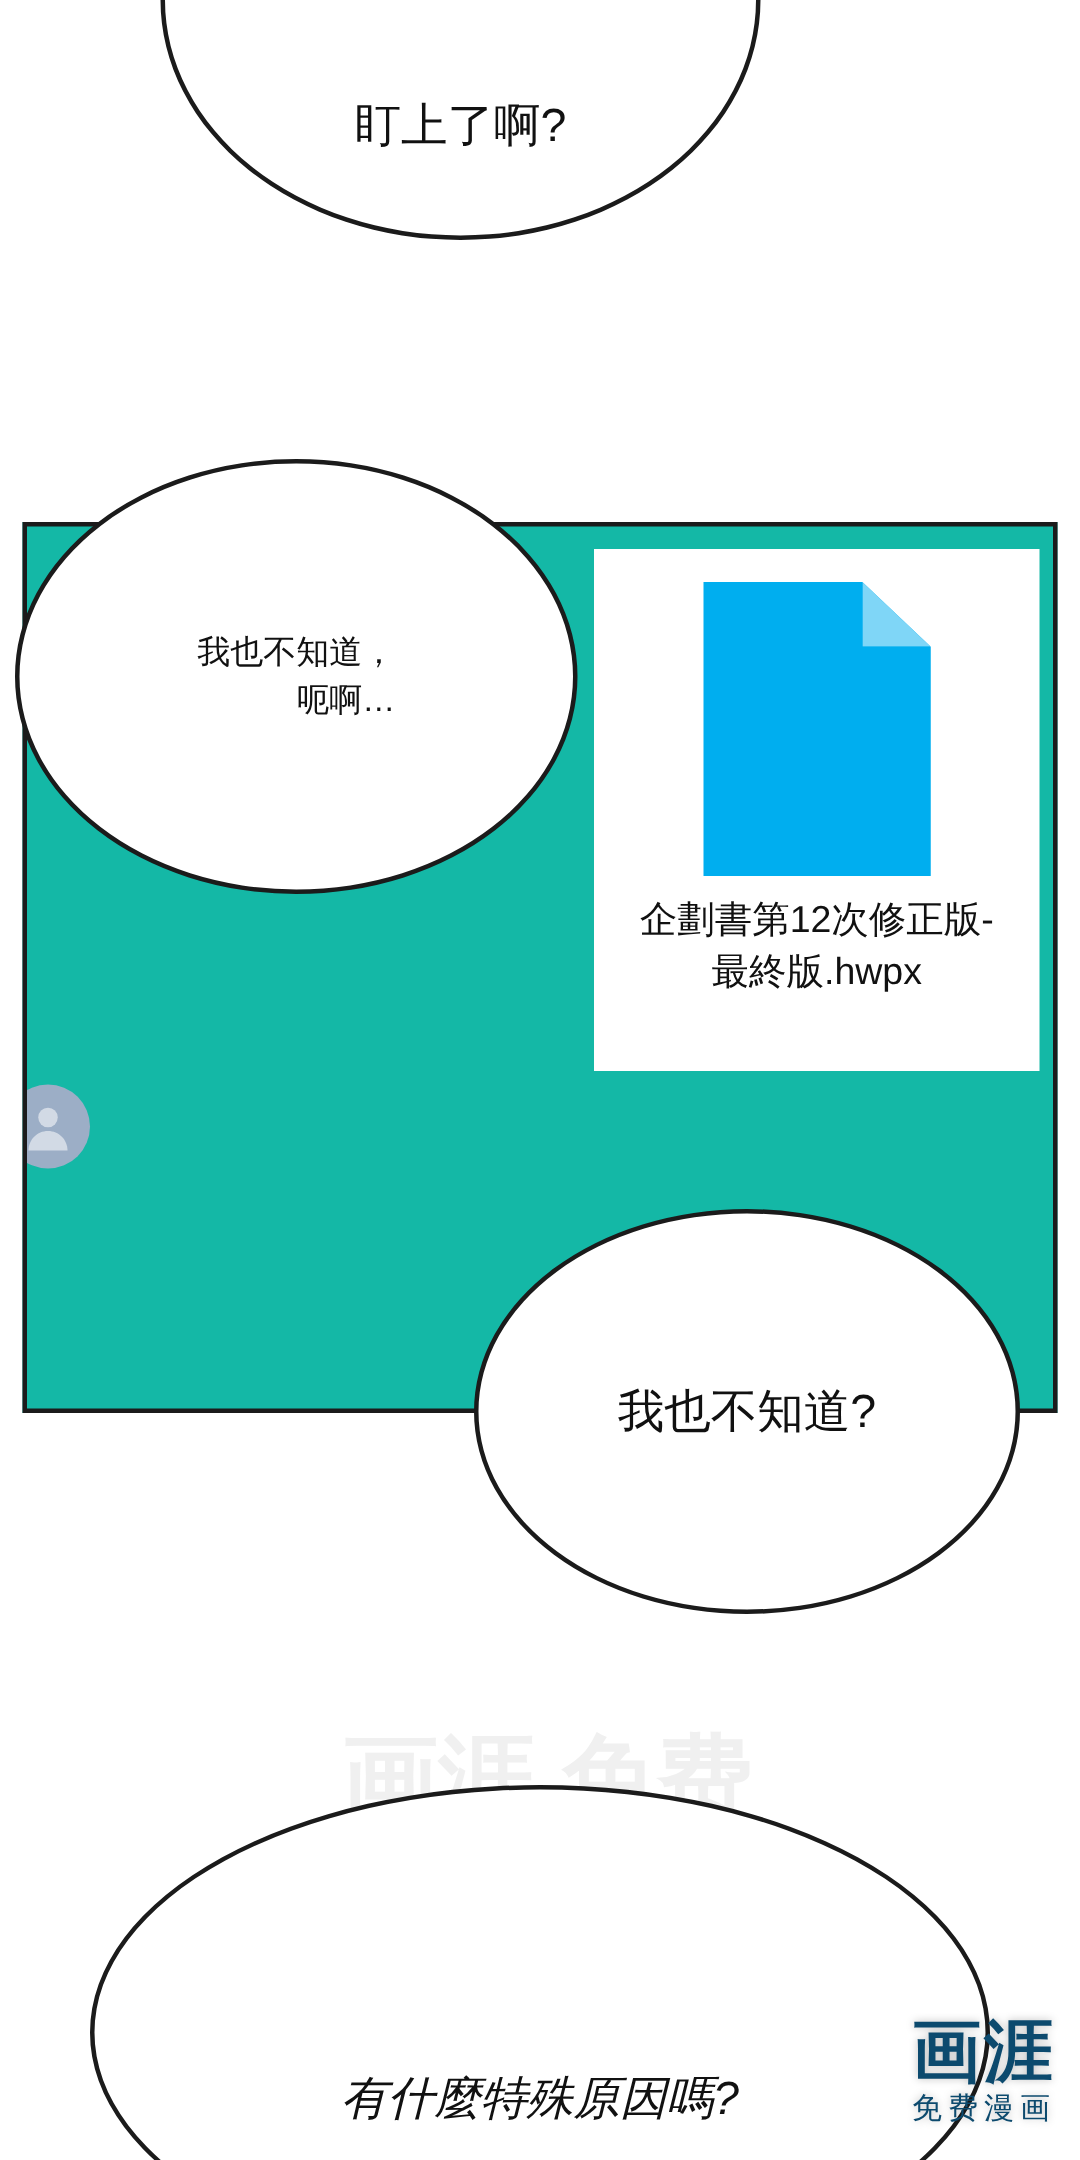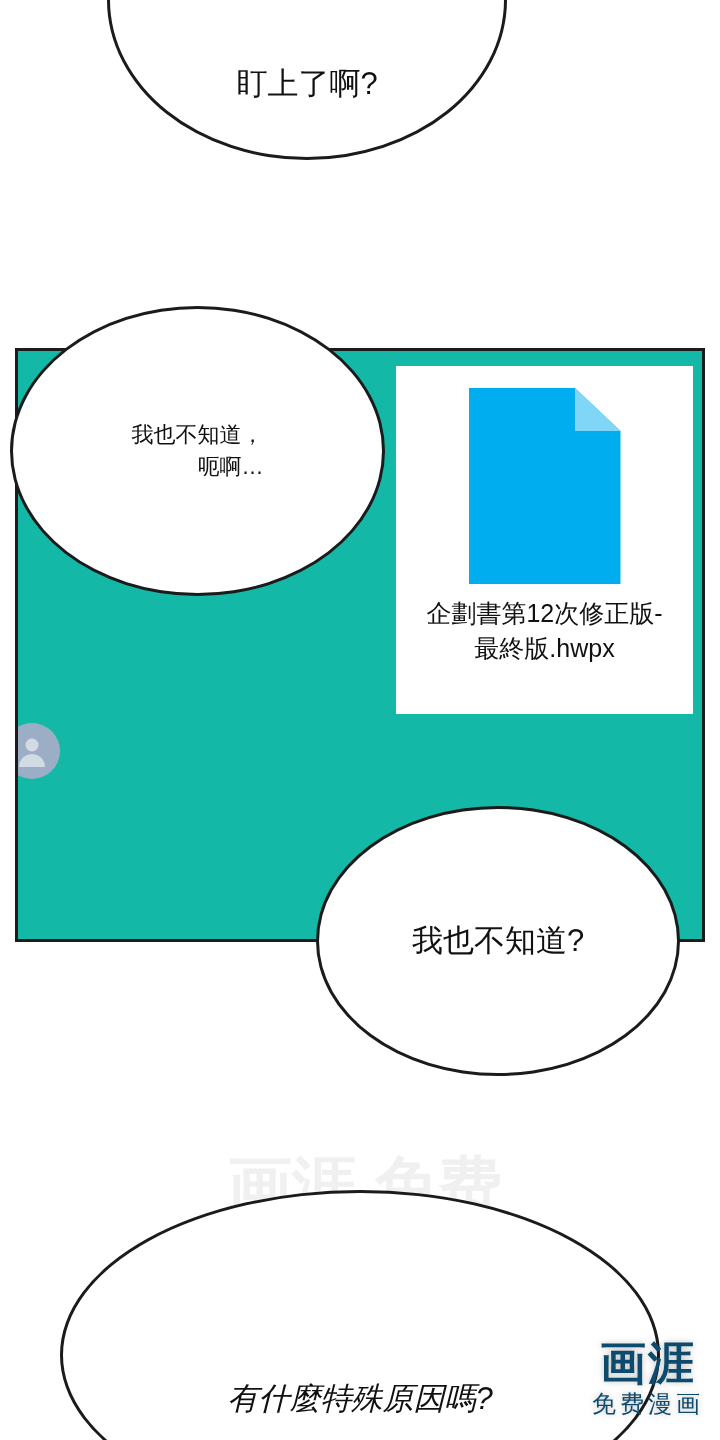--- a/index.html
+++ b/index.html
@@ -171,21 +171,21 @@
     pointer-events: none;
     user-select: none;
   }
   .watermark .wm-main {
     font-size: 46px;
     font-weight: bold;
     letter-spacing: 2px;
     line-height: 1;
   }
   .watermark .wm-sub {
-    font-size: 24px;
+    font-size: 20px;
     letter-spacing: 4px;
     margin-top: 6px;
     line-height: 1;
   }
 
   
   .bg-wm {
     position: absolute;
     left: 215px;
     top: 1150px;

